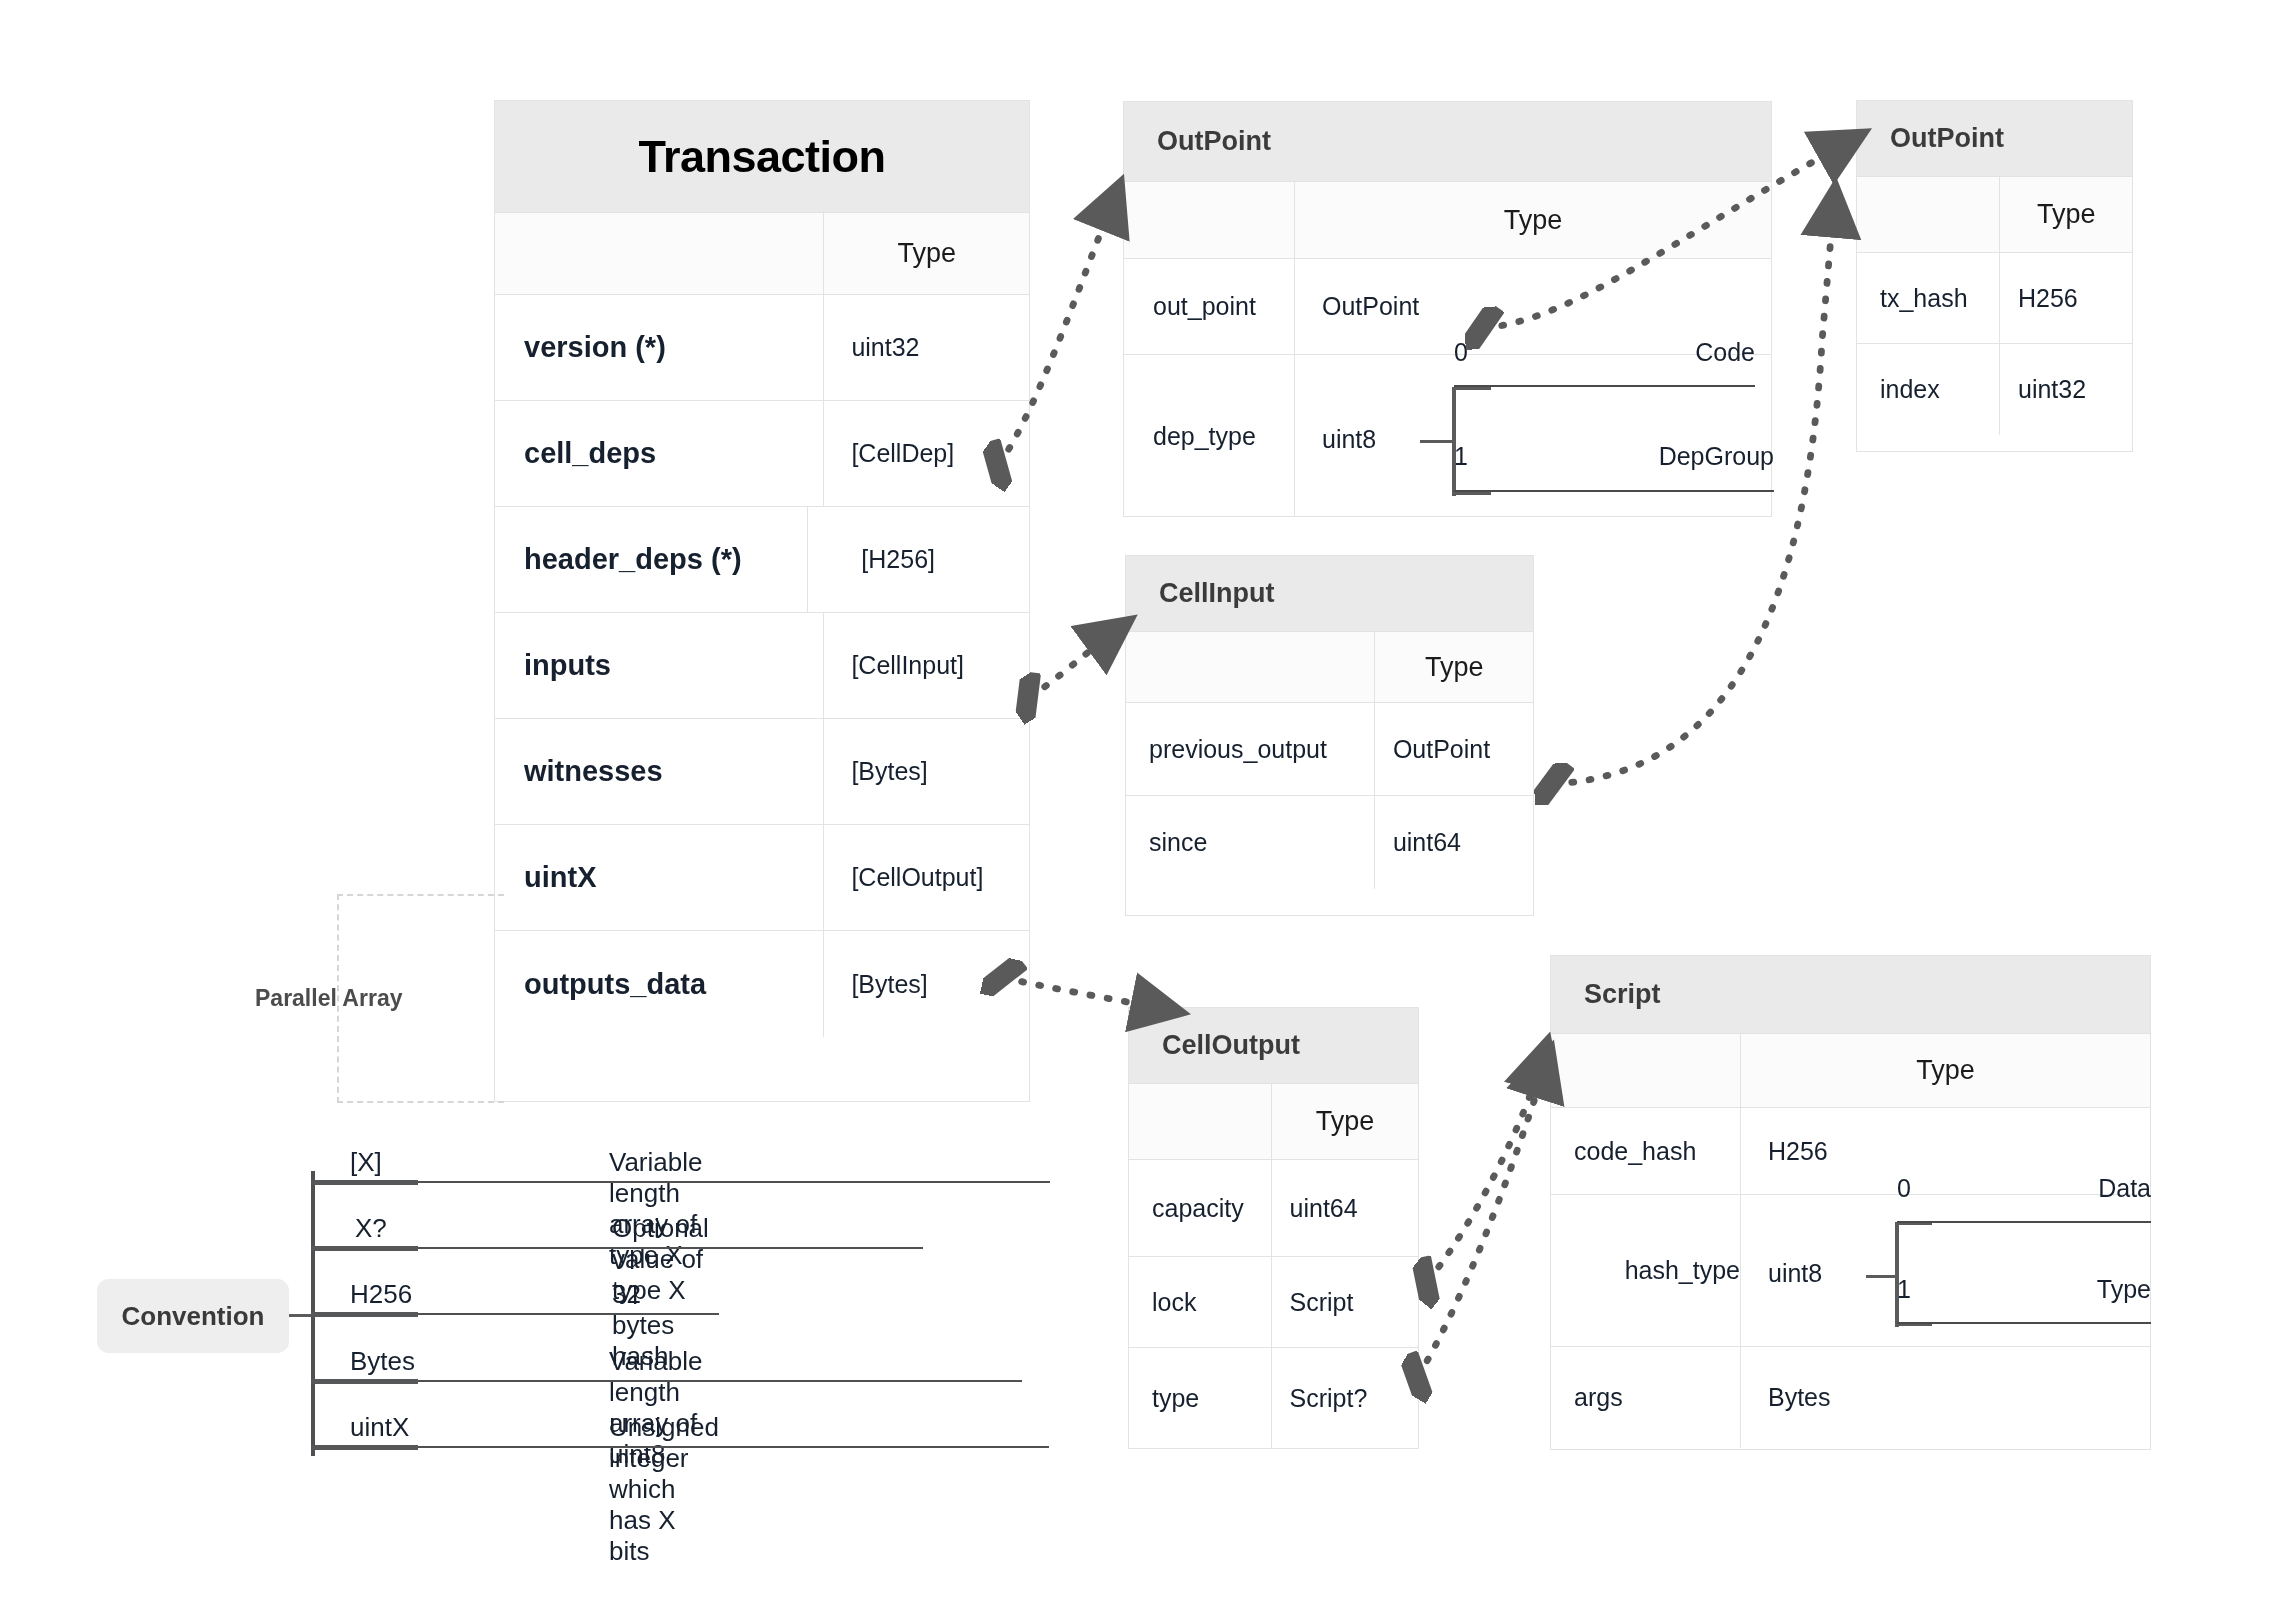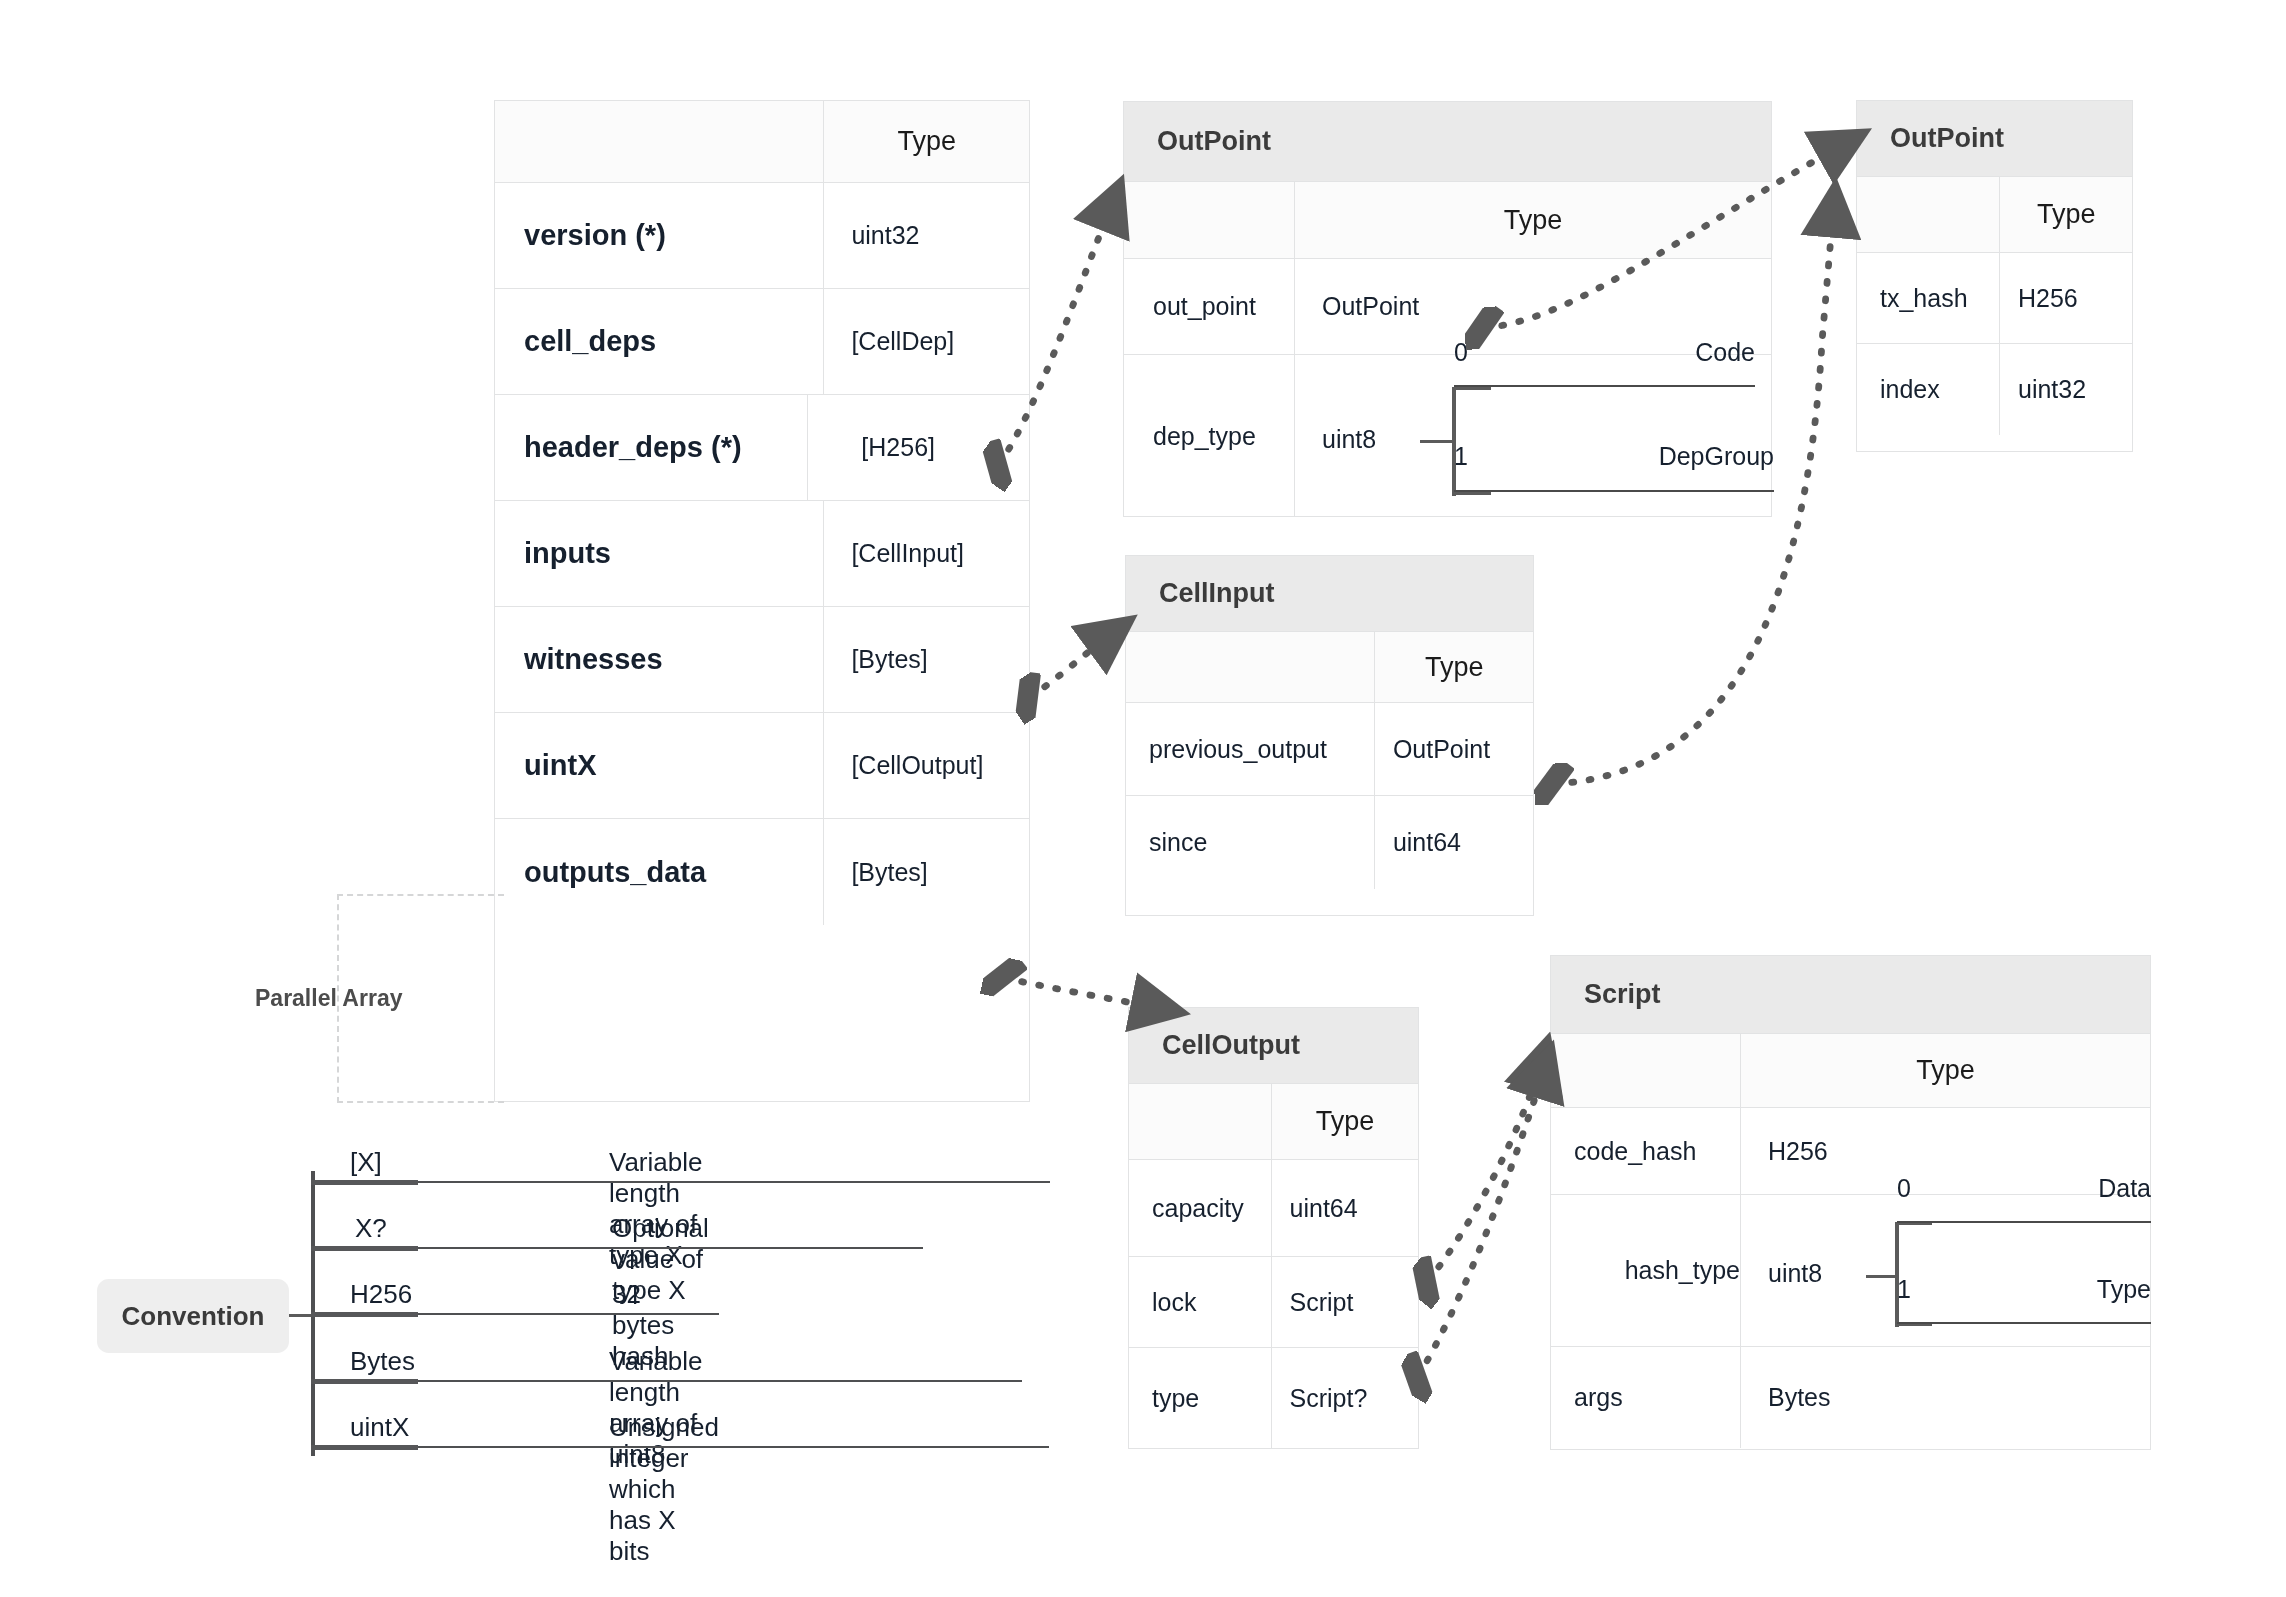--- a/index.html
+++ b/index.html
@@ -66,20 +66,23 @@
   .convline.thick{border-top:5.8px solid #565759;}
 
   svg.arrows{position:absolute;left:0;top:0;width:2286px;height:1597px;pointer-events:none;}
 </style>
 </head>
 <body>
 
 <div class="stage">
 
   <div class="tbl" style="left:494px;top:100px;width:536px;height:1002px;">
+    <div class="hdr big" style="height:112px;">
+      <div class="htxt">Transaction</div>
+    </div>
     <div class="row typehdr" style="height:82px;">
       <div class="cell l" style="width:330px;"></div>
       <div class="cell" style="width:205px;">
         <div class="typehdrtxt">Type</div>
       </div>
     </div>
     <div class="row" style="height:106px;">
       <div class="cell l" style="width:330px;">
           <span class="fieldname b">version (*)</span>
         </div>

